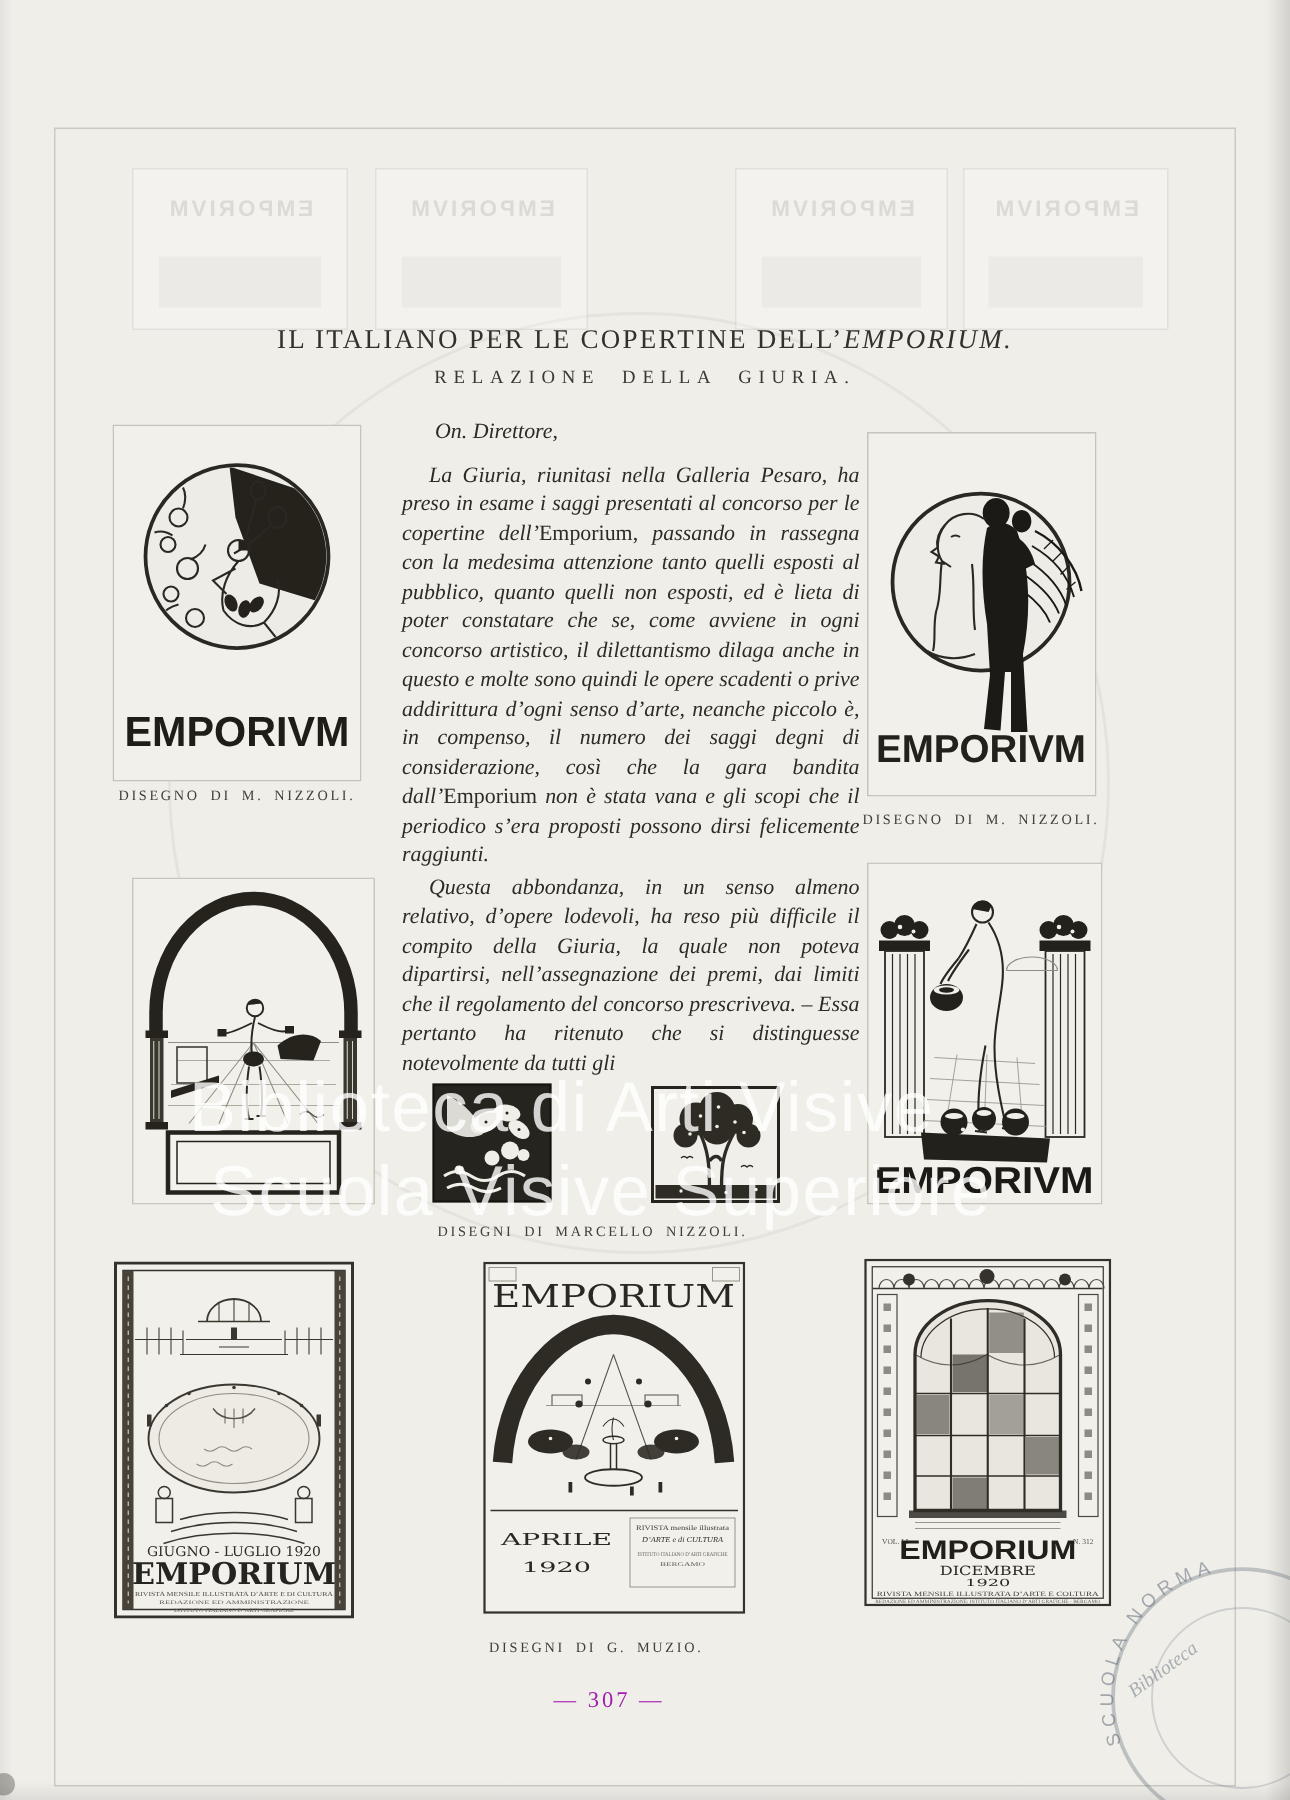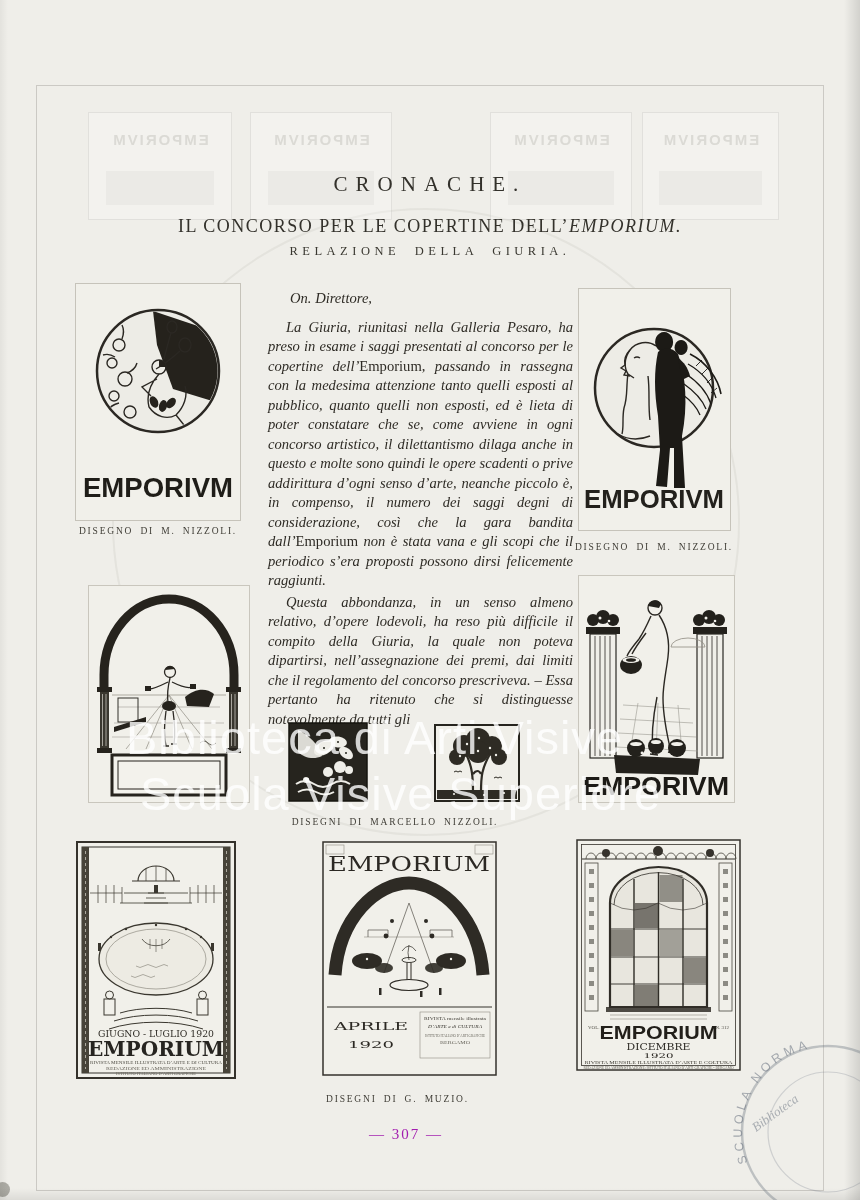--- a/index.html
+++ b/index.html
@@ -15,21 +15,21 @@
   .ghost-label{display:block;margin-top:18px;text-align:center;transform:scaleX(-1);
                font-family:"Liberation Sans",sans-serif;font-weight:bold;font-size:15px;
                letter-spacing:2px;color:rgba(100,98,90,0.17);}
   .ghost-art{position:absolute;left:12%;bottom:14px;width:76%;height:34px;background:rgba(120,118,110,0.06);}
   .title{left:0;width:860px;top:172px;text-align:center;font-size:21px;letter-spacing:8px;color:#33312b;}
   .subtitle{left:0;width:860px;top:216px;text-align:center;font-size:18px;letter-spacing:1.5px;color:#33312b;}
   .subtitle .emph{font-style:italic;margin-top:45px;}
   .rubric{left:0;width:860px;top:244px;text-align:center;font-size:12.5px;letter-spacing:4.5px;word-spacing:7px;color:#3a3831;}
   .bodycol{left:266px;top:279px;width:309px;font-size:14.6px;line-height:19.5px;font-style:italic;
            text-align:justify;color:#2e2b25;z-index:2;}
-  .salut{margin:10px 0 9px 24px;}
+  .salut{margin:0 0 9px 24px;}
   .bodycol p{margin:2px;text-indent:18px;}
   .roman{font-style:normal;}
   .caption{font-size:9.5px;letter-spacing:1.8px;word-spacing:3px;color:#403e37;text-align:center;z-index:2;}
   .cap-tl{left:58px;top:526px;width:200px;}
   .cap-tr{left:554px;top:542px;width:200px;}
   .cap-mid{left:245px;top:817px;width:300px;}
   .cap-bot{left:290px;top:1094px;width:215px;}
   .pageno{left:0;top:1126px;width:812px;text-align:center;font-size:15px;letter-spacing:2px;color:#a21caf;}
   .ill{z-index:2;}
   .wm{font-family:"Liberation Sans",sans-serif;color:rgba(255,255,255,0.8);z-index:5;pointer-events:none;white-space:nowrap;}
@@ -55,22 +55,21 @@
   <div class="abs ghost" style="left:490px;width:140px;">
     <span class="ghost-label">EMPORIVM</span>
       <span class="ghost-art"></span>
     </div>
   <div class="abs ghost" style="left:642px;width:135px;">
     <span class="ghost-label">EMPORIVM</span>
       <span class="ghost-art"></span>
     </div>
   <div class="abs frame"></div>
 
-  <div class="abs title">CRONACHE.</div>
-  <div class="abs subtitle"><span>IL CONCORSO PER LE COPERTINE DELL’</span><span class="emph">EMPORIUM.</span></div>
+  <div class="abs subtitle"><span>IL ITALIANO PER LE COPERTINE DELL’</span><span class="emph">EMPORIUM.</span></div>
   <div class="abs rubric">RELAZIONE DELLA GIURIA.</div>
 
   <svg class="abs ill" style="left:75px;top:283px;" width="166" height="238" viewBox="0 0 166 238">
     <rect x="0.5" y="0.5" width="165" height="237" fill="#f1f0ea" stroke="#c6c3ba"></rect>
     <circle cx="83" cy="88" r="61" fill="#edece6" stroke="#2b2823" stroke-width="2.5"></circle>
     <clipPath id="clipA">
         <circle cx="83" cy="88" r="59.5"></circle>
       </clipPath>
     <g clip-path="url(#clipA)" stroke="#2b2823" fill="none" stroke-width="1.4">
       <path d="M78,28 L144,50 L144,120 L98,106 L82,62 Z" fill="#25221c" stroke="none"></path>

